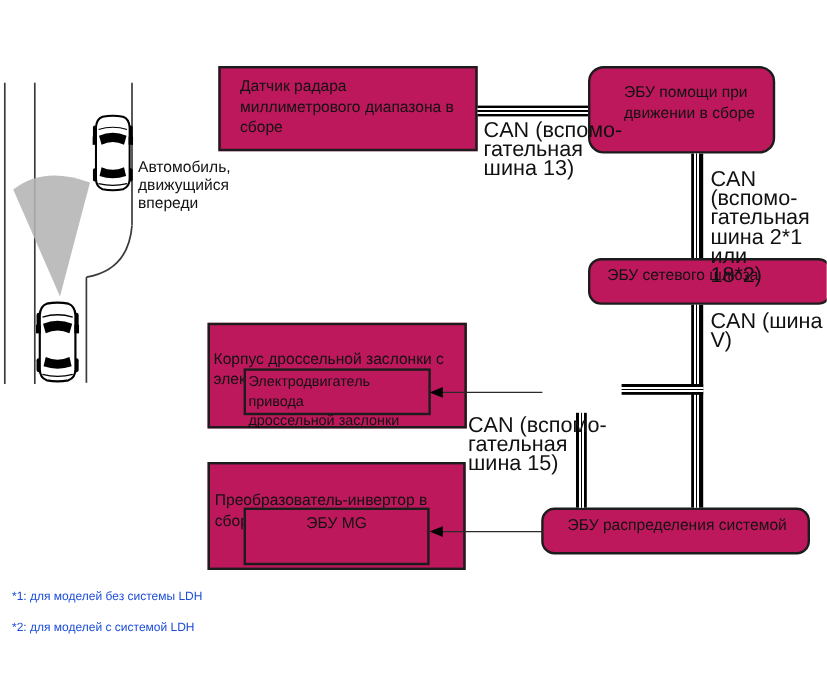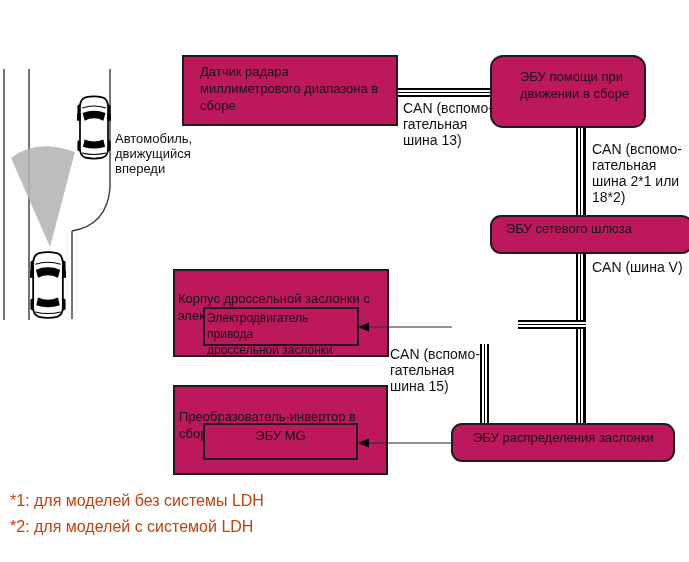--- a/index.html
+++ b/index.html
@@ -7,27 +7,27 @@
     position:relative;width:689px;height:562px;background:#ffffff;overflow:hidden;
     font-family:"Liberation Sans", sans-serif;color:#111;
   }
   .box{
     position:absolute;box-sizing:border-box;background:#be185d;
     border:2px solid #1c1c1c;font-size:13px;line-height:17px;
     white-space:pre-line;color:#111;
   }
   .rounded{border-radius:11px;}
   .buslabel{
-    position:absolute;font-size:14px;line-height:16px;white-space:pre-line;color:#111;
+    position:absolute;font-size:18px;line-height:16px;white-space:pre-line;color:#111;
   }
   .scene-label{
     position:absolute;font-size:13px;line-height:15px;white-space:pre-line;color:#111;
   }
   .footnote{
-    position:absolute;font-size:16px;white-space:nowrap;color:#c2410c;
+    position:absolute;font-size:10px;white-space:nowrap;color:#1d4ed8;
   }
   
   .bus-h{
     position:absolute;height:9px;
     background:linear-gradient(to bottom,
       #000 0 2.2px,#fff 2.2px 3.9px,#000 3.9px 5.1px,#fff 5.1px 6.8px,#000 6.8px 9px);
   }
   .bus-v{
     position:absolute;width:9px;
     background:linear-gradient(to right,
@@ -89,23 +89,23 @@
     <div style="padding:2px 0 0 3px;">Корпус дроссельной заслонки с
 электродвигателем в сборе</div>
   </div>
   <div class="box" style="left:203px;top:307px;width:156px;height:39px;padding:1px 0 0 2px;font-size:12px;line-height:16px;">Электродвигатель привода
 дроссельной заслонки</div>
 
   <div class="box" style="left:173px;top:385px;width:215px;height:90px;padding:0;">
     <div style="padding:4px 0 0 4px;">Преобразователь-инвертор в
 сборе</div>
   </div>
-  <div class="box" style="left:203px;top:423px;width:155px;height:37px;padding:2px 0 0 0;text-align:center;">ЭБУ MG</div>
+  <div class="box" style="left:203px;top:423px;width:155px;height:48px;padding:2px 0 0 0;text-align:center;">ЭБУ MG</div>
 
-  <div class="box rounded" style="left:451px;top:423px;width:224px;height:39px;padding:4px 4px 0 20px;">ЭБУ распределения заслонки</div>
+  <div class="box rounded" style="left:451px;top:423px;width:224px;height:39px;padding:4px 4px 0 20px;">ЭБУ распределения системой</div>
 
   <div class="bus-h" style="left:398px;top:88px;width:92px;"></div>
   <div class="bus-v" style="left:576px;top:128px;height:87px;width:10px;"></div>
   <div class="bus-v" style="left:576px;top:254px;height:169px;width:10px;"></div>
   <div class="bus-h" style="left:518px;top:320px;width:68px;"></div>
   <div class="bus-v" style="left:480px;top:344px;height:79px;"></div>
 
   <svg class="arrow" style="left:356px;top:320px;" width="96" height="14" viewBox="0 0 96 14">
     <line x1="10" y1="7" x2="96" y2="7" stroke="#2a2a2a" stroke-width="1.2"></line>
     <polygon points="2,7 13,2.6 13,11.4" fill="#000"></polygon>

